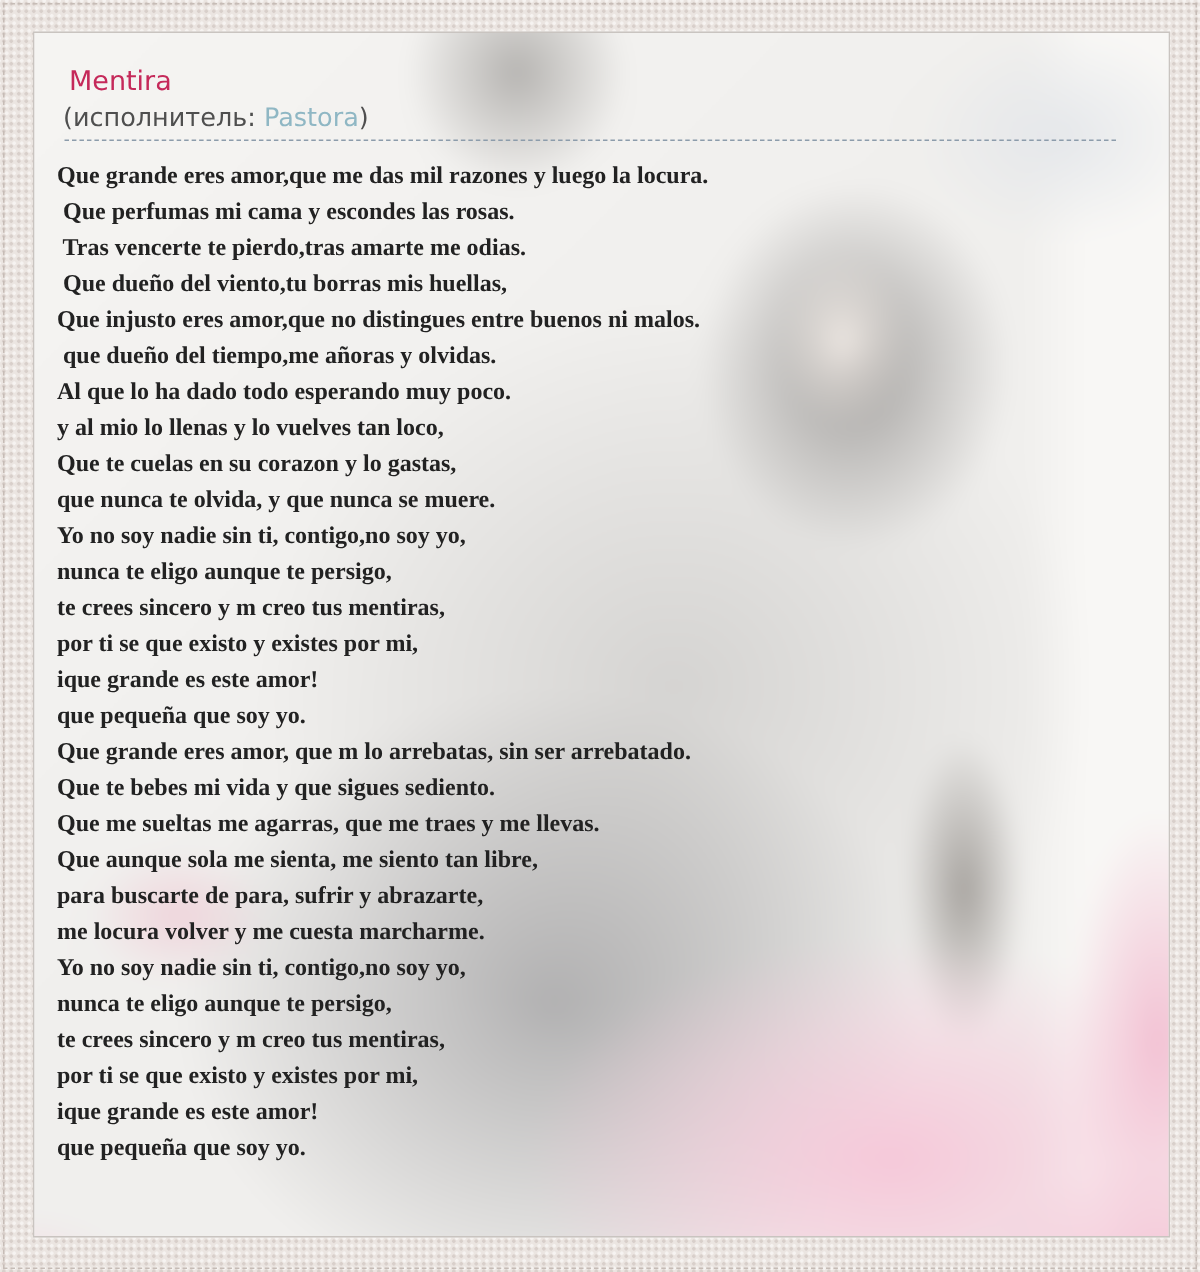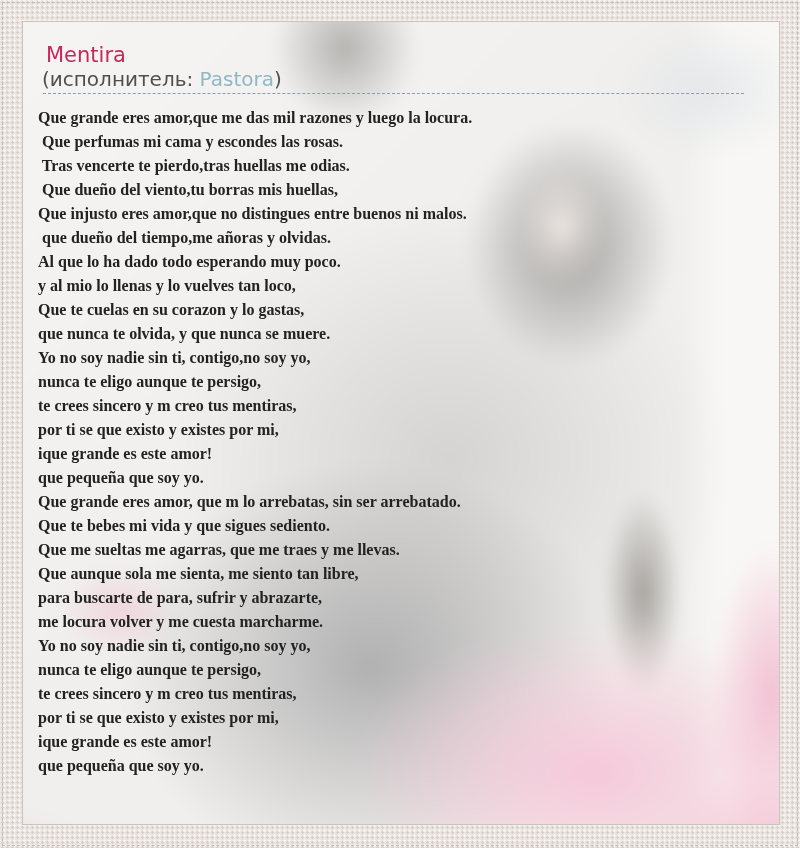--- a/index.html
+++ b/index.html
@@ -73,28 +73,28 @@
       
       linear-gradient(135deg, rgba(246,245,243,0.9) 0%, rgba(246,245,243,0) 45%);
   }
   .content {
     position: relative;
     z-index: 1;
     padding: 19px 15px 0 15px;
   }
   h1.song-title {
     margin: 0 0 0 8px;
-    font-size: 21px;
+    font-size: 18px;
     line-height: 28px;
     font-weight: normal;
     color: var(--title, #c5295a);
   }
   .artist-line {
     margin-left: 4px;
-    font-size: 20px;
+    font-size: 17px;
     line-height: 21px;
     color: var(--artist-label, #4f4f4f);
     white-space: pre;
   }
   .artist-link {
     color: var(--artist-link, #8fb7c4);
     text-decoration: none;
     cursor: pointer;
   }
   .separator {
@@ -121,21 +121,21 @@
   <div class="page-border"></div>
   <div class="card">
     <div class="photo"></div>
     <div class="content">
       <h1 class="song-title">Mentira</h1>
       <div class="artist-line"><span>(исполнитель: </span><a class="artist-link">Pastora</a><span>)</span></div>
       <div class="separator"></div>
       <div class="lyrics">
           <div class="lyric-line">Que grande eres amor,que me das mil razones y luego la locura.</div>
           <div class="lyric-line"> Que perfumas mi cama y escondes las rosas.</div>
-          <div class="lyric-line"> Tras vencerte te pierdo,tras huellas me odias.</div>
+          <div class="lyric-line"> Tras vencerte te pierdo,tras amarte me odias.</div>
           <div class="lyric-line"> Que dueño del viento,tu borras mis huellas,</div>
           <div class="lyric-line">Que injusto eres amor,que no distingues entre buenos ni malos.</div>
           <div class="lyric-line"> que dueño del tiempo,me añoras y olvidas.</div>
           <div class="lyric-line">Al que lo ha dado todo esperando muy poco.</div>
           <div class="lyric-line">y al mio lo llenas y lo vuelves tan loco,</div>
           <div class="lyric-line">Que te cuelas en su corazon y lo gastas,</div>
           <div class="lyric-line">que nunca te olvida, y que nunca se muere.</div>
           <div class="lyric-line">Yo no soy nadie sin ti, contigo,no soy yo,</div>
           <div class="lyric-line">nunca te eligo aunque te persigo,</div>
           <div class="lyric-line">te crees sincero y m creo tus mentiras,</div>

